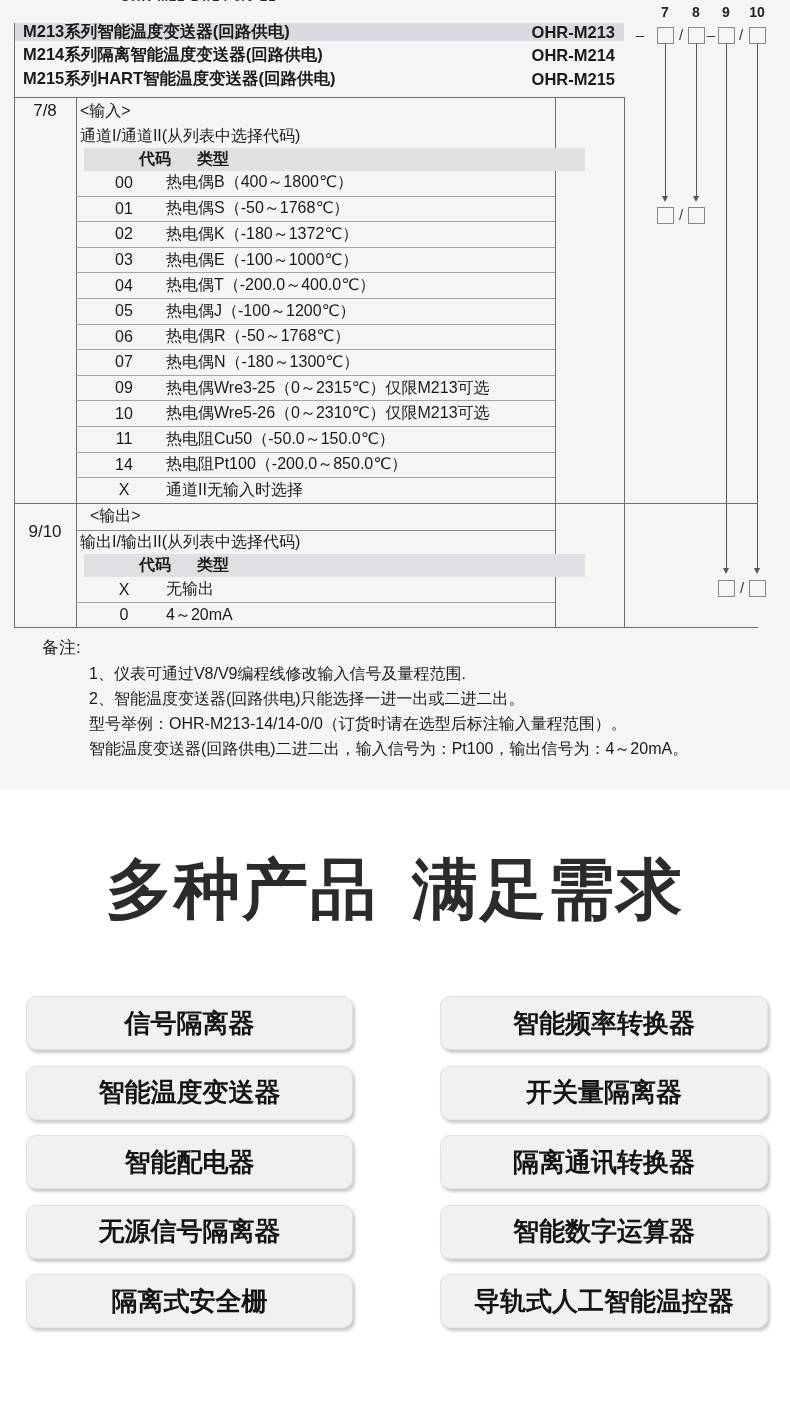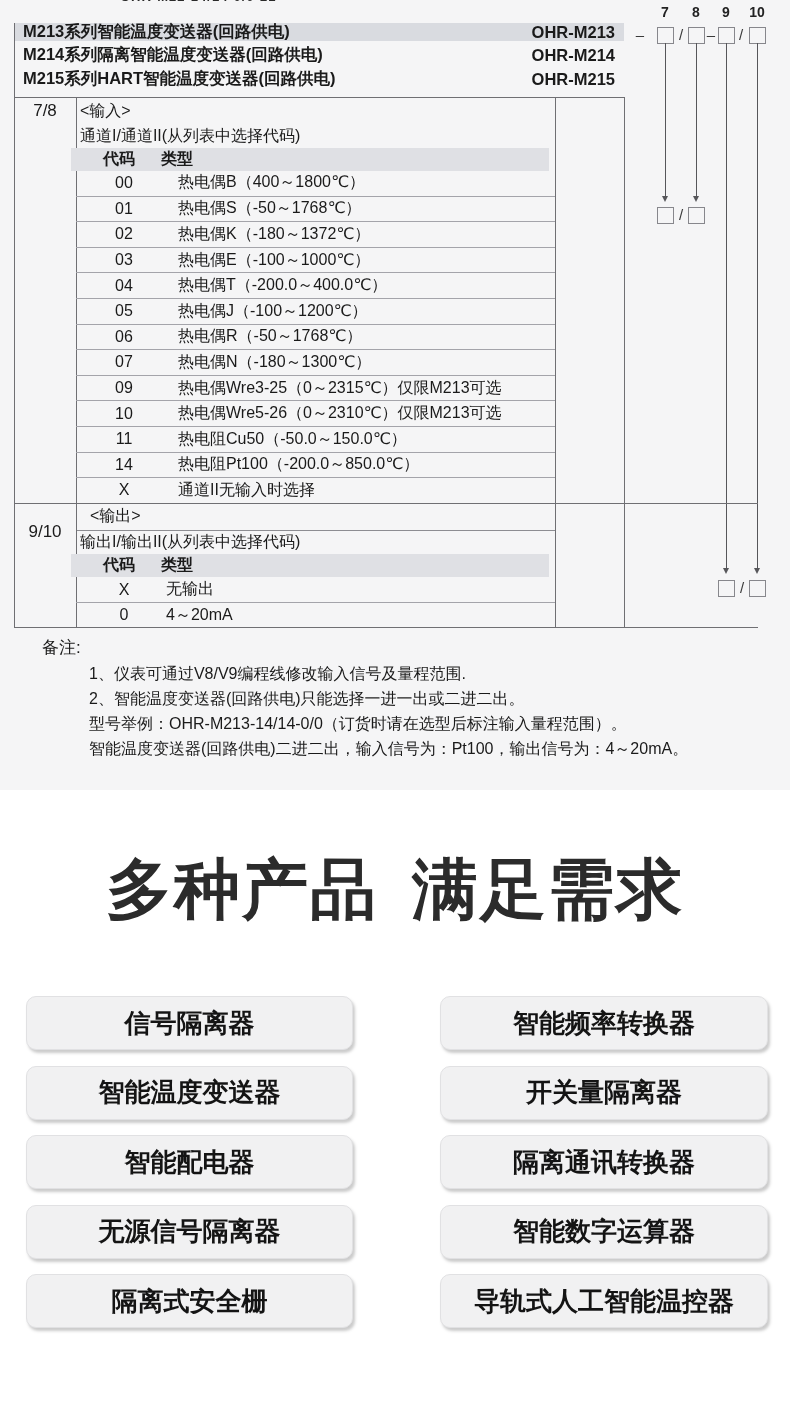--- a/index.html
+++ b/index.html
@@ -24,26 +24,26 @@
   .digit{position:absolute;top:4px;font-size:14px;font-weight:700;text-align:center;color:#222;}
   .obox{position:absolute;width:15px;height:15px;border:1px solid #87878c;background:transparent;}
   .sep{position:absolute;width:14px;text-align:center;font-size:15px;color:#3a3a3a;}
   .dline{position:absolute;width:1px;background:#56565a;}
   .arrow{position:absolute;width:0;height:0;border-left:3.5px solid transparent;
         border-right:3.5px solid transparent;border-top:6px solid #56565a;}
 
   
   .sec-label{position:absolute;left:14px;width:62px;text-align:center;font-size:17px;}
   .sec-title{position:absolute;font-size:16px;}
-  .band{position:absolute;left:71px;width:478px;height:23px;background:#dfe0e4;display:flex;
-        align-items:center;font-size:16px;font-weight:700;}
+  .band{position:absolute;left:84px;width:478px;height:23px;background:#dfe0e4;display:flex;
+        align-items:center;font-size:16px;font-weight:700;padding-left:23px;}
   .rows{position:absolute;left:76px;width:479px;}
   .coderow{display:flex;align-items:center;font-size:16px;box-sizing:border-box;}
   .rows .coderow + .coderow{border-top:1px solid #a4a4aa;}
-  .in-rows .coderow{height:25.6px;gap:12px;}
+  .in-rows .coderow{height:25.6px;}
   .out-rows .coderow{height:25px;}
   .c-code{width:60px;margin-left:18px;text-align:center;flex:none;}
   .band .c-code{font-weight:700;}
   .c-type{margin-left:12px;white-space:nowrap;}
 
   
   .notes-head{position:absolute;left:42px;top:636px;font-size:17px;}
   .notes{position:absolute;left:89px;top:661px;font-size:16px;line-height:25px;white-space:nowrap;}
 
   

